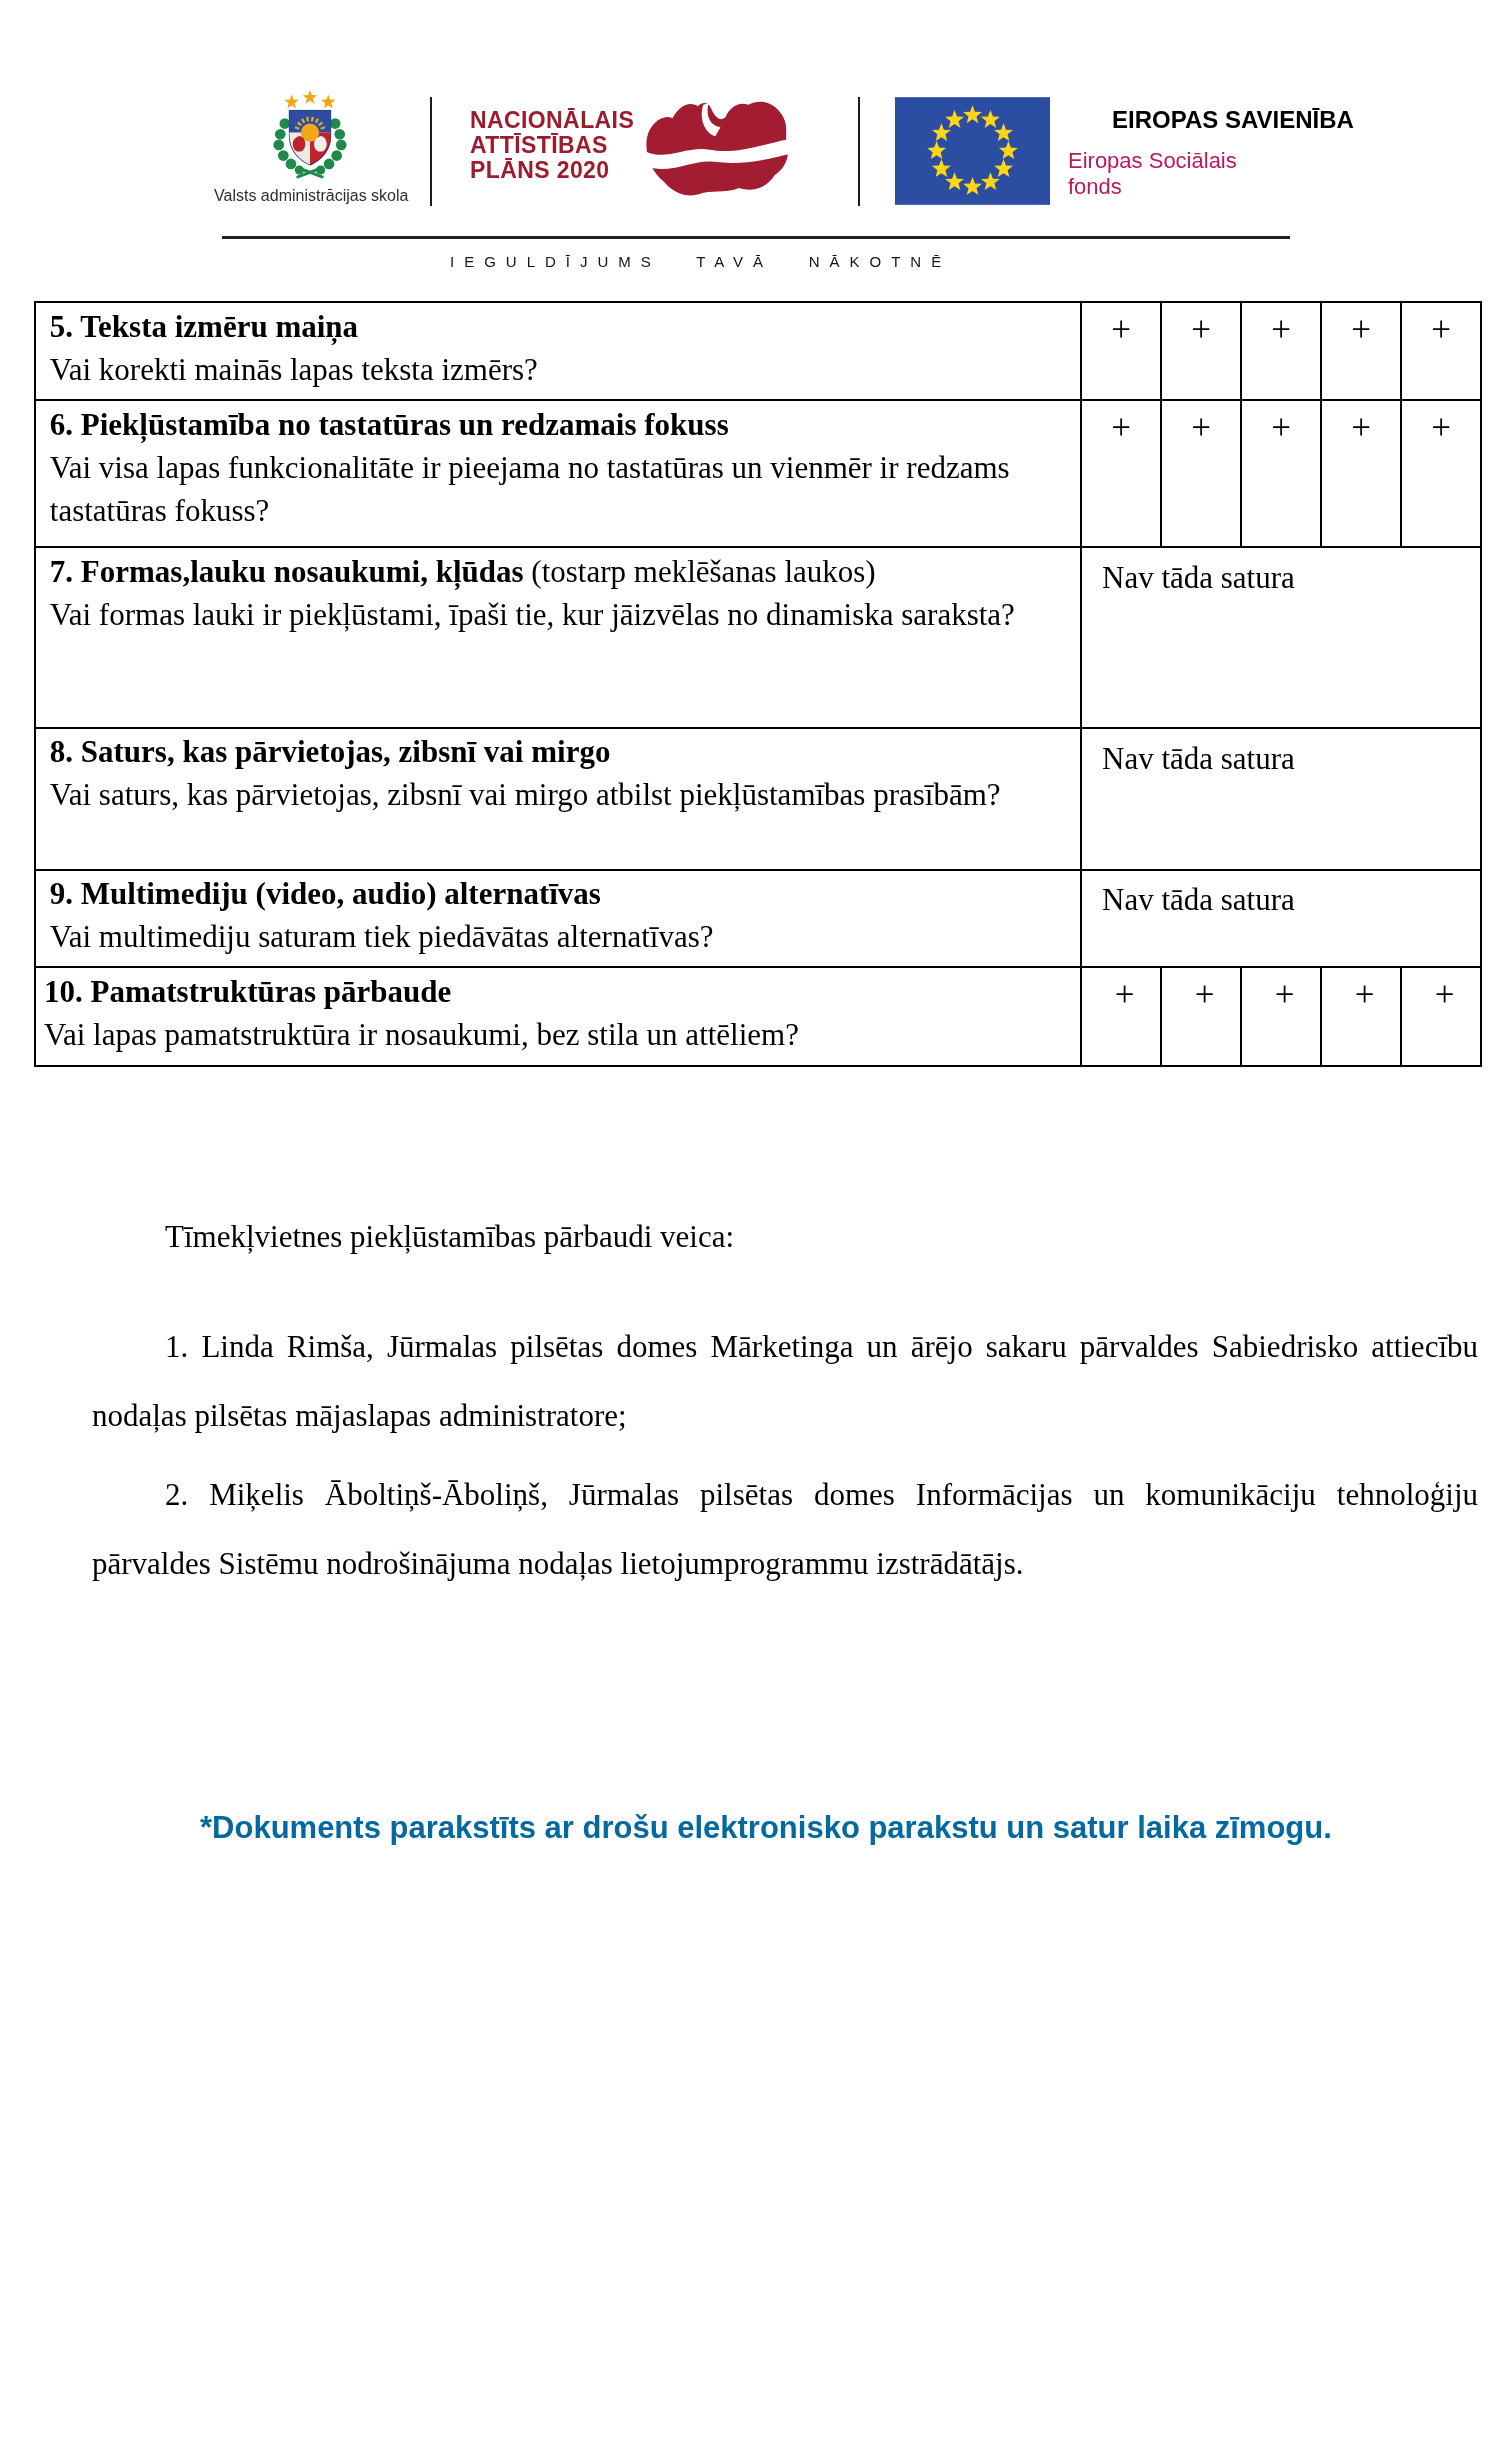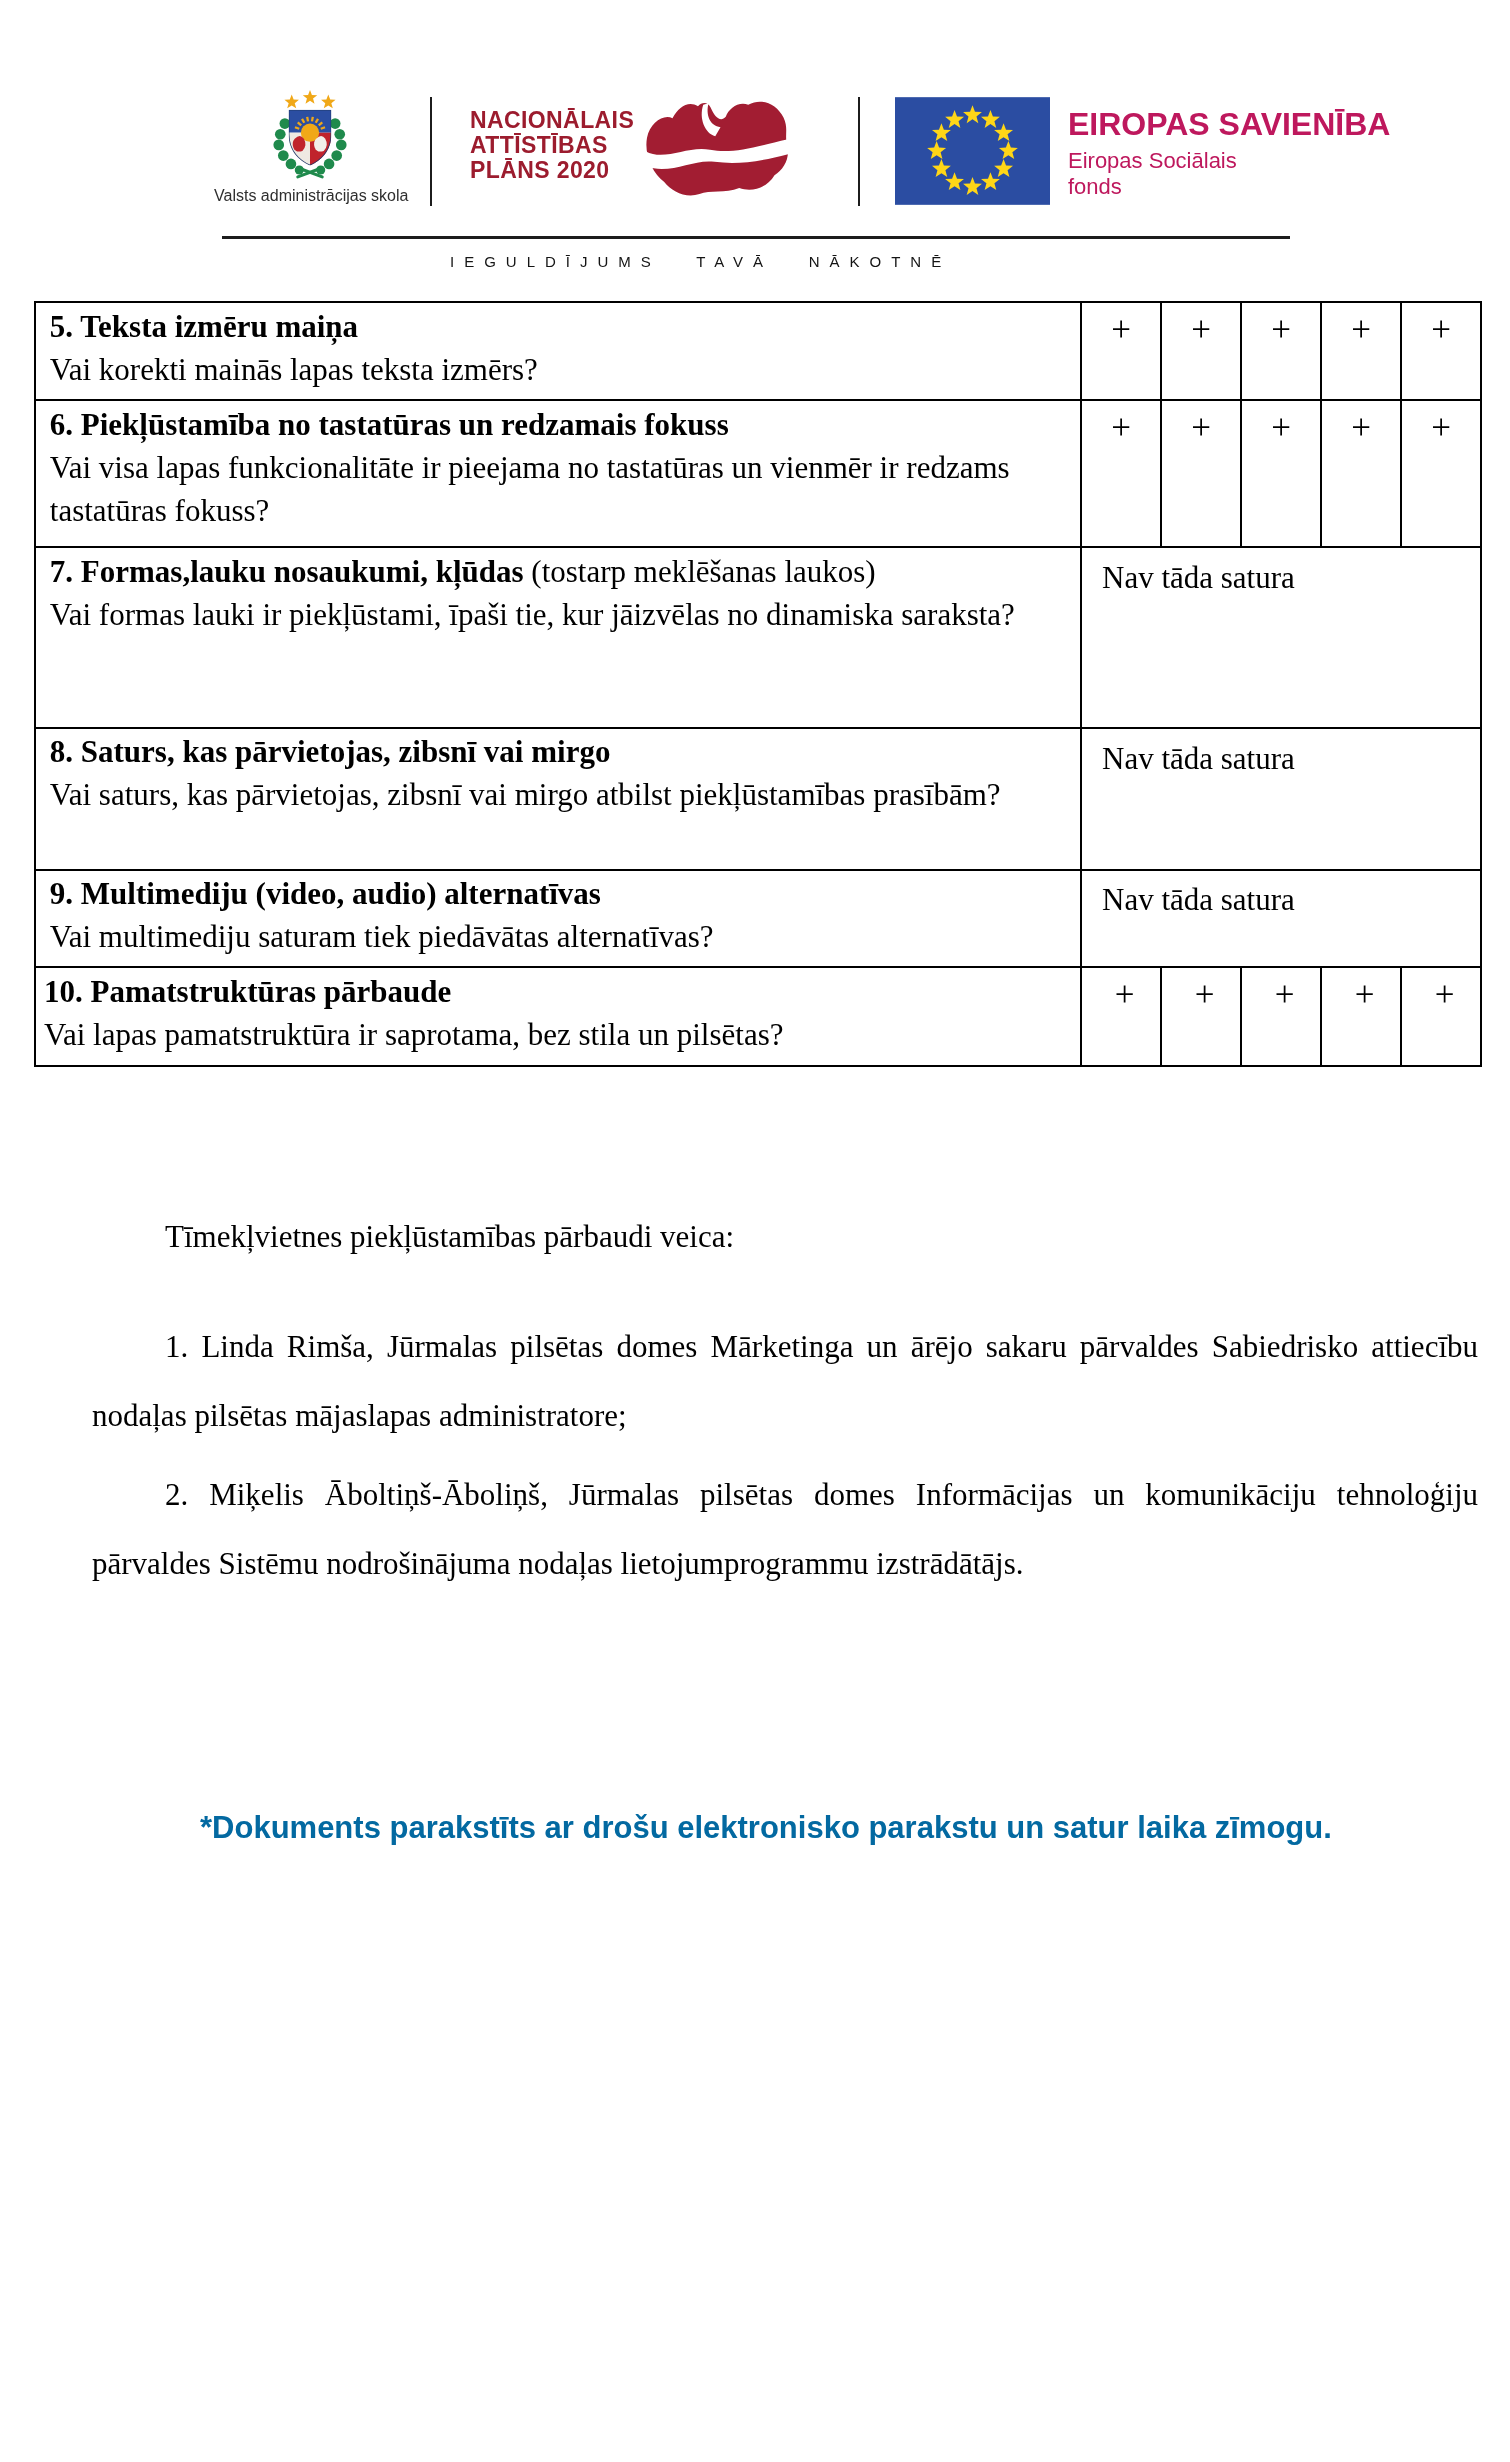--- a/index.html
+++ b/index.html
@@ -22,23 +22,23 @@
   .vdiv1{left:430px;}
   .vdiv2{left:858px;}
   .nap{
     left:470px;top:108px;
     font-family:"Liberation Sans", sans-serif;
     font-weight:bold;font-size:23px;line-height:25px;
     letter-spacing:0.4px;color:#9c1c2e;
   }
   .eu-flag{left:895px;top:97px;}
   .eu-title{
-    left:1068px;top:106px;
-    font-family:"Liberation Sans", sans-serif;
-    font-size:32px;font-weight:600;color:#be185d;white-space:nowrap;
+    left:1112px;top:106px;
+    font-family:"Liberation Sans", sans-serif;
+    font-size:24px;font-weight:600;color:#000000;white-space:nowrap;
   }
   .eu-sub1{left:1068px;top:148px;}
   .eu-sub2{left:1068px;top:174px;}
   .eu-sub{
     font-family:"Liberation Sans", sans-serif;
     font-size:22px;font-weight:400;color:#be185d;white-space:nowrap;
   }
   .hrule{left:222px;top:236px;width:1068px;height:3.1px;background:#1d1d1d;}
   .motto{
     left:450px;top:253px;
@@ -246,21 +246,21 @@
       <tr class="r9">
         <td class="q">
           <span class="qh">9. Multimediju (video, audio) alternatīvas</span><span class="qn"></span>
           <span class="qd">Vai multimediju saturam tiek piedāvātas alternatīvas?</span>
         </td>
         <td class="nav" colspan="5">Nav tāda satura</td>
       </tr>
       <tr class="r10">
         <td class="q">
           <span class="qh">10. Pamatstruktūras pārbaude</span><span class="qn"></span>
-          <span class="qd">Vai lapas pamatstruktūra ir saprotama, bez stila un pilsētas?</span>
+          <span class="qd">Vai lapas pamatstruktūra ir nosaukumi, bez stila un attēliem?</span>
         </td>
         <td class="p">+</td>
         <td class="p">+</td>
         <td class="p">+</td>
         <td class="p">+</td>
         <td class="p">+</td>
       </tr>
     </tbody>
   </table>
 

